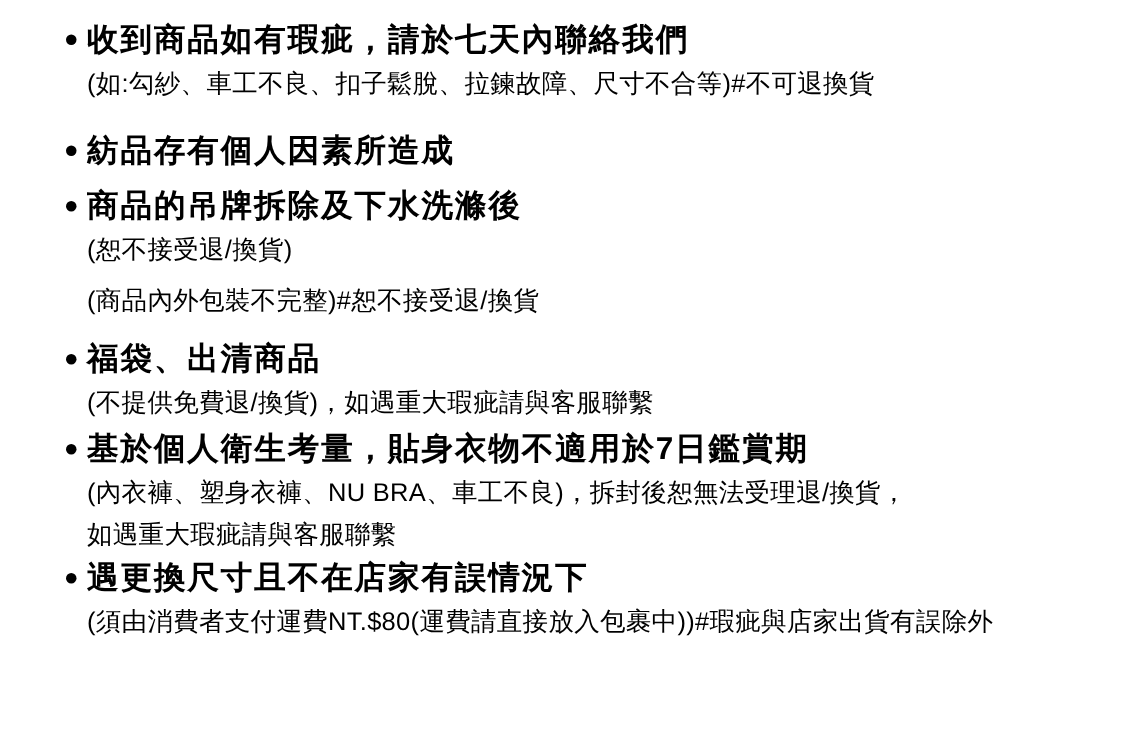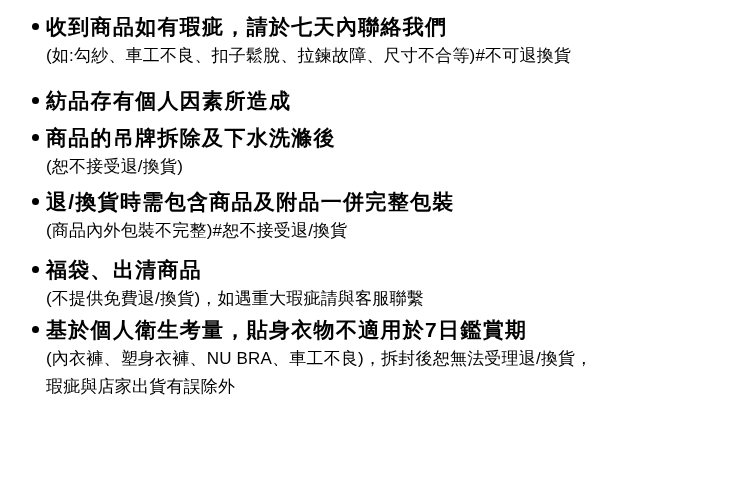--- a/index.html
+++ b/index.html
@@ -10,21 +10,21 @@
     width: 750px;
     height: 489px;
     background: #ffffff;
     color: #000000;
     font-family: "Liberation Sans", sans-serif;
     overflow: hidden;
   }
   .notice-list {
     list-style: none;
     margin: 0;
-    padding: 12px 6px 0 46px;
+    padding: 12px 6px 0 58px;
   }
   .notice-item {
     position: relative;
   }
   .notice-item .title {
     position: relative;
     font-size: 21px;
     line-height: 30px;
     font-weight: 600;
     letter-spacing: 1.3px;
@@ -65,26 +65,29 @@
         <div class="detail">(如:勾紗、車工不良、扣子鬆脫、拉鍊故障、尺寸不合等)#不可退換貨</div>
       </li>
       <li class="notice-item">
         <div class="title"><span class="bullet"></span>紡品存有個人因素所造成</div>
       </li>
       <li class="notice-item">
         <div class="title"><span class="bullet"></span>商品的吊牌拆除及下水洗滌後</div>
         <div class="detail">(恕不接受退/換貨)</div>
       </li>
       <li class="notice-item">
-        <div class="title"><span class="bullet"></span>退/換貨時需包含商品及附品一併完整包裝</div>
         <div class="detail">(商品內外包裝不完整)#恕不接受退/換貨</div>
       </li>
       <li class="notice-item">
         <div class="title"><span class="bullet"></span>福袋、出清商品</div>
         <div class="detail">(不提供免費退/換貨)，如遇重大瑕疵請與客服聯繫</div>
       </li>
       <li class="notice-item">
         <div class="title"><span class="bullet"></span>基於個人衛生考量，貼身衣物不適用於7日鑑賞期</div>
         <div class="detail">(內衣褲、塑身衣褲、NU BRA、車工不良)，拆封後恕無法受理退/換貨，</div>
-        <div class="detail">瑕疵與店家出貨有誤除外</div>
+        <div class="detail">如遇重大瑕疵請與客服聯繫</div>
+      </li>
+      <li class="notice-item">
+        <div class="title"><span class="bullet"></span>遇更換尺寸且不在店家有誤情況下</div>
+        <div class="detail">(須由消費者支付運費NT.$80(運費請直接放入包裹中))#瑕疵與店家出貨有誤除外</div>
       </li>
     </ul>
 </main>
 
 </body></html>

